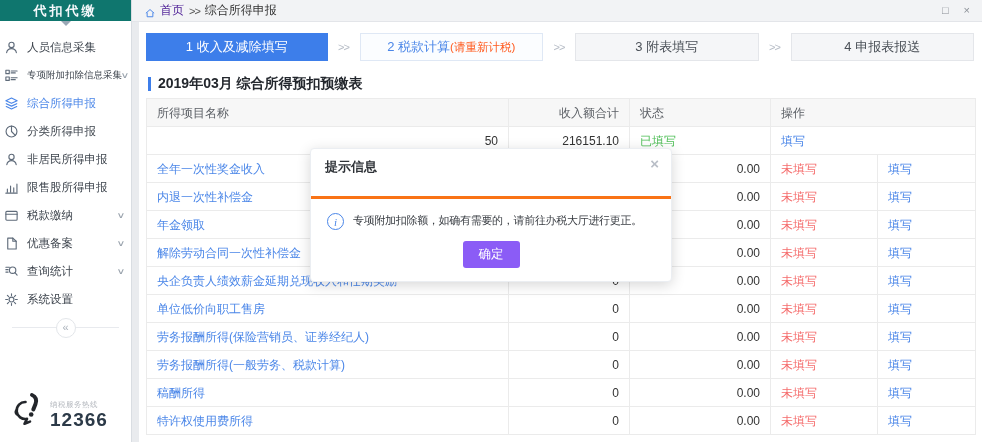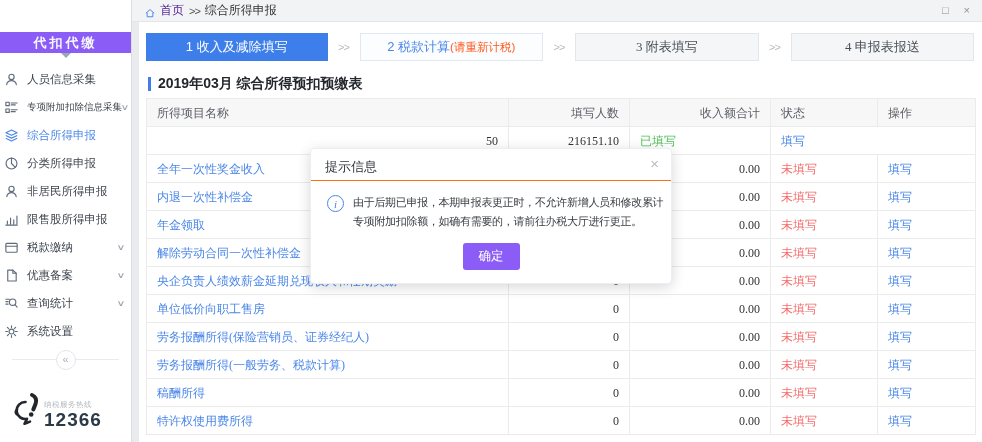--- a/index.html
+++ b/index.html
@@ -1,34 +1,34 @@
 <!DOCTYPE html>
 <html><head>
 <meta charset="utf-8">
 <style>
   * { margin:0; padding:0; box-sizing:border-box; }
   html,body { width:982px; height:442px; overflow:hidden; }
   body { font-family:"Liberation Sans", sans-serif; background:#e9ebee; position:relative; }
 
   
   .sidebar { position:absolute; left:0; top:0; bottom:0; width:132px; background:#fff; border-right:1px solid #d9dde2; }
-  .side-header { height:21px; background:#8b5cf6; color:#f6f9fc; font-size:13px; font-weight:bold; text-align:center; line-height:21px; letter-spacing:3px;margin-top:32px; }
+  .side-header { height:21px; background:#0f766e; color:#f6f9fc; font-size:13px; font-weight:bold; text-align:center; line-height:21px; letter-spacing:3px; }
   .side-arrow { width:0; height:0; border-left:5px solid transparent; border-right:5px solid transparent; border-top:5px solid #9aa7b5; margin:0 auto; }
   .menu { margin-top:7px; }
   .menu-item { height:28px; display:flex; align-items:center; padding:0 7px 0 4px; cursor:pointer; color:#3c434c; }
   .mi-icon { width:15px; height:15px; margin-right:8px; color:#5f6b7a; flex:0 0 auto; }
   .mi-icon svg { width:15px; height:15px; stroke:currentColor; fill:none; stroke-width:1.2; stroke-linecap:round; stroke-linejoin:round; }
   .mi-label { font-size:11.5px; white-space:nowrap; }
   .mi-chevron { margin-left:auto; font-size:8px; color:#9aa3ad; transform:scaleX(1.5); }
   .menu-item.active, .menu-item.active .mi-icon { color:#4a86e8; }
   .collapse-row { margin:14px 12px 0; border-top:1px solid #e8eaee; position:relative; height:0; }
   .collapse-btn { position:absolute; left:50%; top:-10px; transform:translateX(-50%); width:20px; height:20px; border-radius:50%; background:#fff; border:1px solid #e3e6ea; color:#aab2bb; font-size:11px; line-height:17px; text-align:center; cursor:pointer; }
   .hotline { position:absolute; left:12px; bottom:10px; display:flex; align-items:flex-end; }
   .hotline svg { width:32px; height:40px; }
-  .hl-col { margin-left:0; padding-bottom:2px; }
+  .hl-col { margin-left:6px; padding-bottom:2px; }
   .hl-label { font-size:7.5px; color:#b4b8be; letter-spacing:0.5px; }
   .hl-num { font-size:19px; font-weight:bold; color:#2c3a48; letter-spacing:1px; line-height:1.05;text-align:right; }
 
   
   .main { position:absolute; left:132px; top:0; right:0; bottom:0; }
   .topbar { height:22px; background:#f2f3f5; border-bottom:1px solid #e3e5e9; display:flex; align-items:center; padding:0 12px 0 12px; }
   .home-ic { width:12px; height:12px; color:#4a86e8; margin-right:4px; }
   .home-ic svg { width:12px; height:12px; stroke:currentColor; fill:none; stroke-width:1.3; stroke-linejoin:round; }
   .crumb-home { color:#4c1d95; font-size:12px; cursor:pointer; }
   .crumb-sep { color:#555; font-size:11px; margin:0 5px; letter-spacing:-1px; }
@@ -36,45 +36,45 @@
   .win { margin-left:auto; display:flex; gap:15px; color:#8b9097; font-size:11px; }
   .win span { cursor:pointer; line-height:1; }
 
   .content { position:absolute; left:7px; top:22px; right:0; bottom:0; background:#fff; padding:11px 6px 0 7px; }
 
   
   .steps { display:flex; align-items:center; width:828px; }
   .step { flex:1; height:28px; line-height:26px; text-align:center; font-size:13px; cursor:pointer; white-space:nowrap; }
   .step.s-active { background:#3d7eea; color:#fff; line-height:28px; }
   .step.s-current { background:#fbfdff; border:1px solid #dfe8f5; color:#4a86e8; }
-  .step.s-plain { background:#f5f6f8; border:1px solid #e4e6ea; color:#4b5158;font-family:Liberation Serif, serif; }
+  .step.s-plain { background:#f5f6f8; border:1px solid #e4e6ea; color:#4b5158; }
   .step .note { color:#ff5a1e; font-size:11.5px; }
   .sep { width:32px; text-align:center; color:#b6bcc6; font-size:11px; letter-spacing:-1px; }
 
   
   .title-row { margin:14px 0 0 2px; display:flex; align-items:center; height:18px; }
   .tbar { width:3px; height:14px; background:#3d7eea; margin-right:7px; }
   .ptitle { font-size:14px; font-weight:bold; color:#23272d; }
 
   
   .table { width:830px; margin-top:5px; border:1px solid #ebebeb; border-bottom:none; font-size:12px; }
   .trow { display:grid; grid-template-columns:362px 121px 141px 107px 1fr; border-bottom:1px solid #ebebeb; height:28px; line-height:28px; }
-  .trow > div { padding:0 10px; border-right:1px solid #ebebeb; overflow:hidden; white-space:nowrap;font-family:Liberation Serif, serif; }
+  .trow > div { padding:0 10px; border-right:1px solid #ebebeb; overflow:hidden; white-space:nowrap; }
   .trow > div:last-child { border-right:none; }
   .thead { background:#f7f7f7; color:#5c6066; }
   .c-num { text-align:right; }
   .tbody .c-name { color:#4a86e8; cursor:pointer; }
   .tbody .c-num { color:#333; }
   .status.filled { color:#52c05a; }
   .status.unfilled { color:#f56c6c; }
   .c-action { color:#4a86e8; cursor:pointer; }
 
   
   .dialog { position:absolute; left:310px; top:148px; width:362px; background:#fff; border-radius:4px; border:1px solid #ebeef2; box-shadow:0 3px 14px rgba(0,0,0,0.16); z-index:10; }
-  .dlg-head { padding:9px 14px 4px; font-size:13px; color:#2f3338; border-bottom:1px solid #f97316; position:relative; }
+  .dlg-head { padding:9px 14px 20px; font-size:13px; color:#2f3338; border-bottom:3px solid #f97316; position:relative;font-weight:bold; }
   .dlg-close { position:absolute; right:12px; top:7px; font-size:15px; color:#b9bec7; cursor:pointer; line-height:1; }
   .dlg-body { display:flex; padding:12px 10px 0 16px; }
   .info-i { flex:0 0 auto; width:17px; height:17px; border-radius:50%; border:1px solid #4a86e8; color:#4a86e8; font-size:11px; line-height:16px; text-align:center; font-family:"Liberation Serif", serif; font-style:italic; margin:2px 9px 0 0; }
   .dlg-msg { font-size:11px; color:#383c42; line-height:1.75; letter-spacing:-0.3px; }
   .dlg-msg span { display:block; white-space:nowrap; }
   .dlg-foot { text-align:center; padding:11px 0 13px; }
   .ok-btn { background:#8b5cf6; color:#fff; border:none; border-radius:3px; font-size:12.5px; padding:5px 16px; cursor:pointer; font-family:inherit; }
 </style>
 </head>
 <body>
@@ -214,21 +214,20 @@
       </div>
 
     <div class="title-row">
       <span class="tbar"></span>
       <span class="ptitle">2019年03月  综合所得预扣预缴表</span>
     </div>
 
     <div class="table">
       <div class="trow thead">
         <div>所得项目名称</div>
-        <div class="c-num">填写人数</div>
         <div class="c-num">收入额合计</div>
         <div>状态</div>
         <div>操作</div>
       </div>
       <div class="tbody">
           <div class="trow">
     <div class="c-num">50</div>
     <div class="c-num">216151.10</div>
     <div class="status filled">已填写</div>
     <div class="c-action">填写</div>
@@ -309,20 +308,19 @@
 </div>
 
 <div class="dialog">
   <div class="dlg-head">
     <span>提示信息</span>
     <span class="dlg-close">×</span>
   </div>
   <div class="dlg-body">
     <span class="info-i">i</span>
     <div class="dlg-msg">
-      <span>由于后期已申报，本期申报表更正时，不允许新增人员和修改累计</span>
       <span>专项附加扣除额，如确有需要的，请前往办税大厅进行更正。</span>
     </div>
   </div>
   <div class="dlg-foot">
     <button class="ok-btn">确定</button>
   </div>
 </div>
 
 </body></html>

